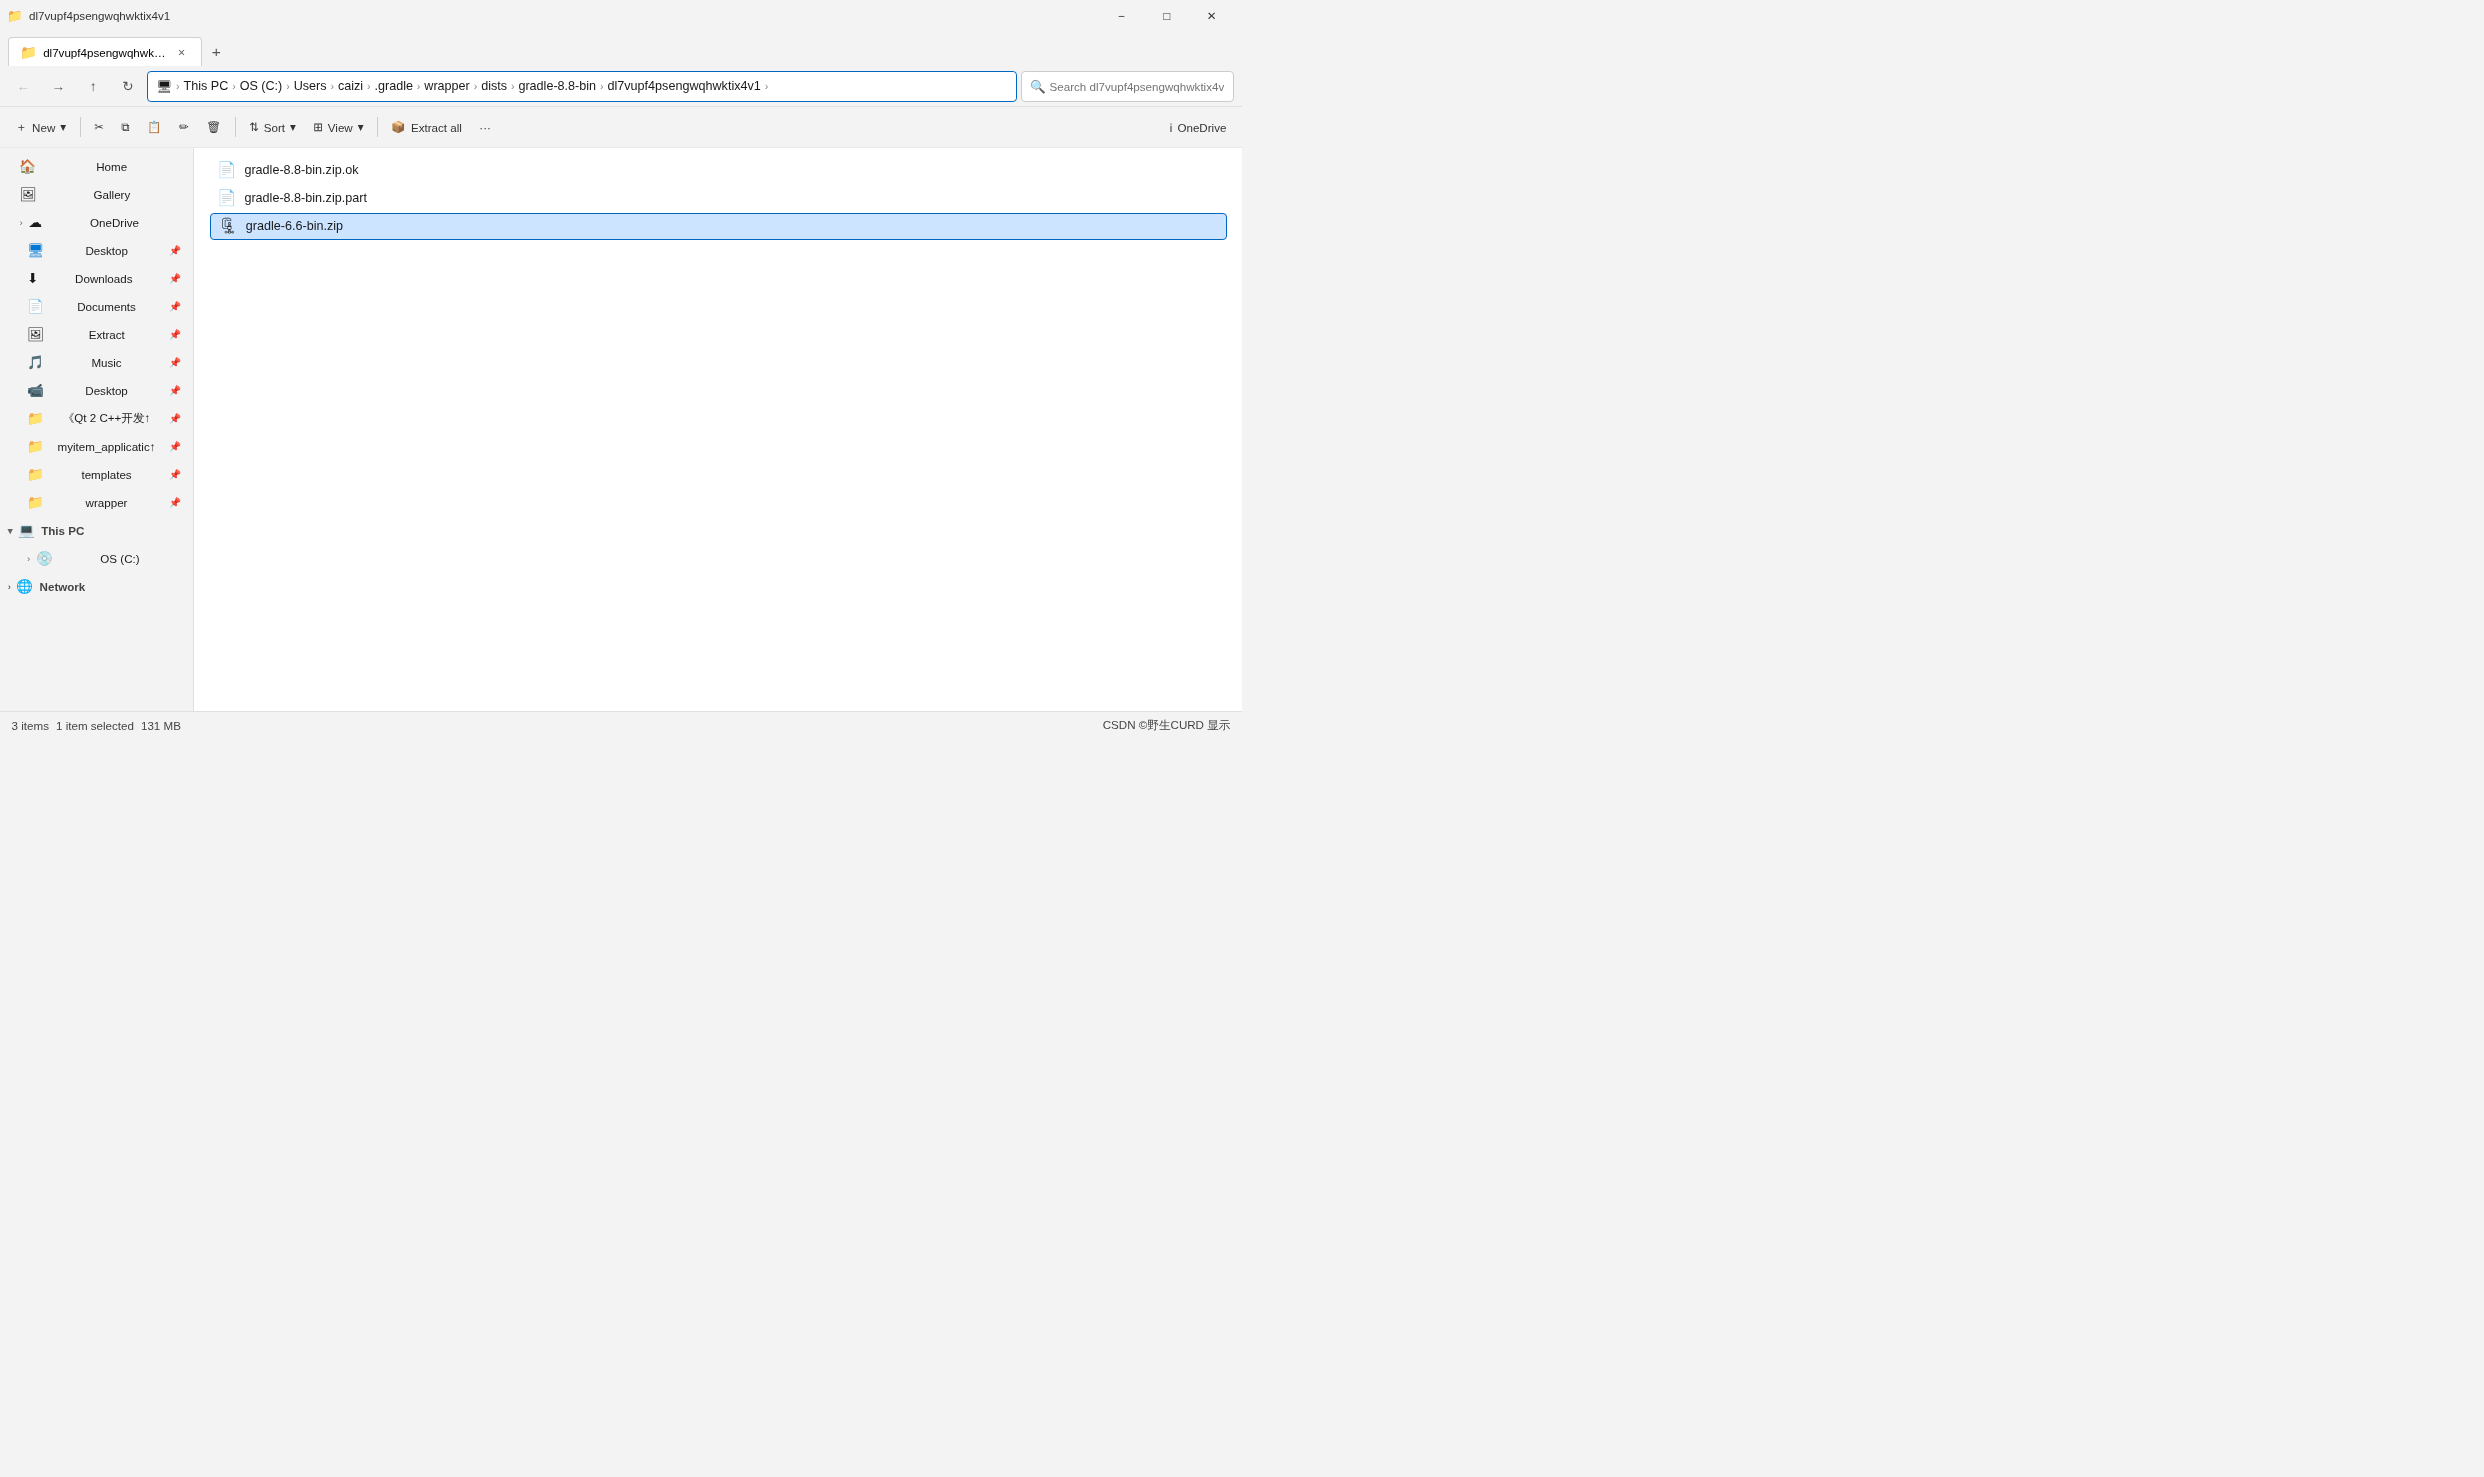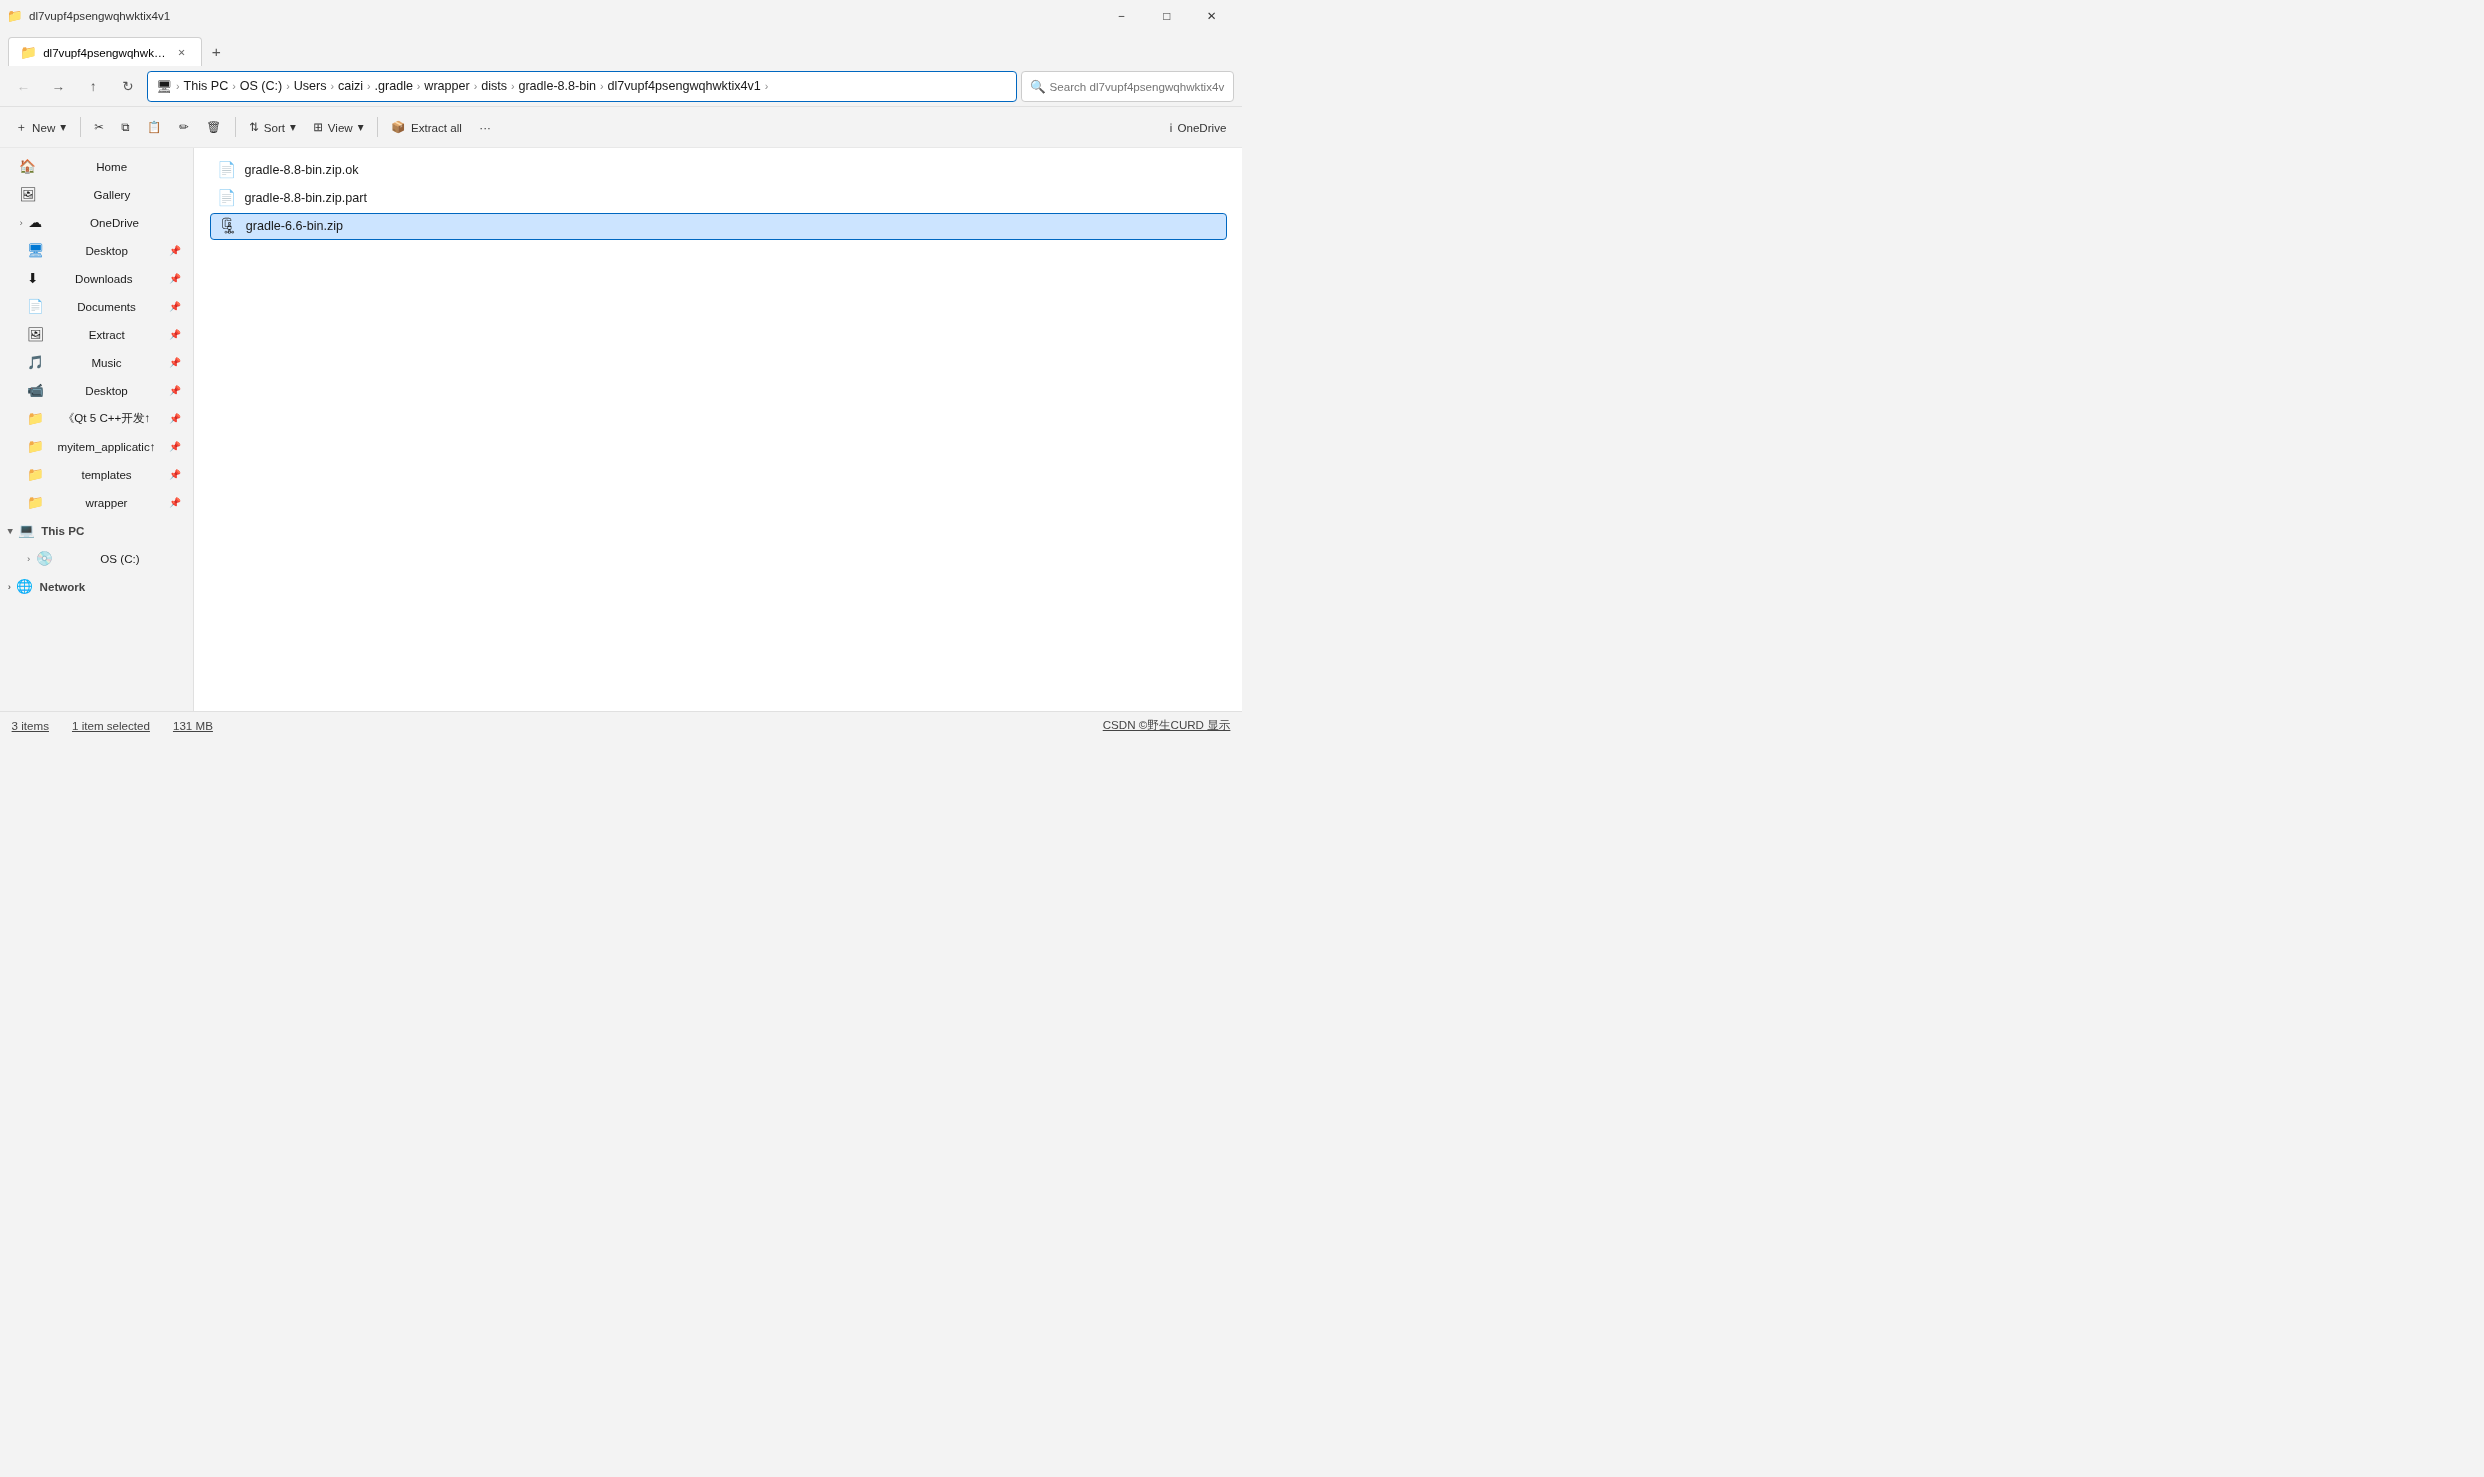--- a/index.html
+++ b/index.html
@@ -182,22 +182,22 @@
     .file-icon { font-size: 15.5px; flex-shrink: 0; }
     .file-name { flex: 1; }
 
     
     .status-bar {
       height: 27px;
       background: #f3f3f3;
       border-top: 1px solid #e0e0e0;
       display: flex; align-items: center;
       padding: 0 11.6px;
-      gap: 23px;
-      font-size: 11.6px; color: #444; text-decoration: underline;
+      gap: 7px;
+      font-size: 11.6px; color: #444;
     }
     .status-bar-right {
       margin-left: auto;
       display: flex; align-items: center;
       gap: 7.8px;
       text-align: right;
     }
 
     
     .icon-folder { color: #FFB900; }
@@ -368,21 +368,21 @@
     </div>
 
     <div class="sidebar-item sidebar-indent">
       <span class="sidebar-item-icon">📹</span>
       <span class="sidebar-item-label">Desktop</span>
       <span class="sidebar-pin">📌</span>
     </div>
 
     <div class="sidebar-item sidebar-indent">
       <span class="sidebar-item-icon icon-folder">📁</span>
-      <span class="sidebar-item-label">《Qt 5 C++开发↑</span>
+      <span class="sidebar-item-label">《Qt 2 C++开发↑</span>
       <span class="sidebar-pin">📌</span>
     </div>
 
     <div class="sidebar-item sidebar-indent">
       <span class="sidebar-item-icon icon-folder">📁</span>
       <span class="sidebar-item-label">myitem_applicatic↑</span>
       <span class="sidebar-pin">📌</span>
     </div>
 
     <div class="sidebar-item sidebar-indent">

